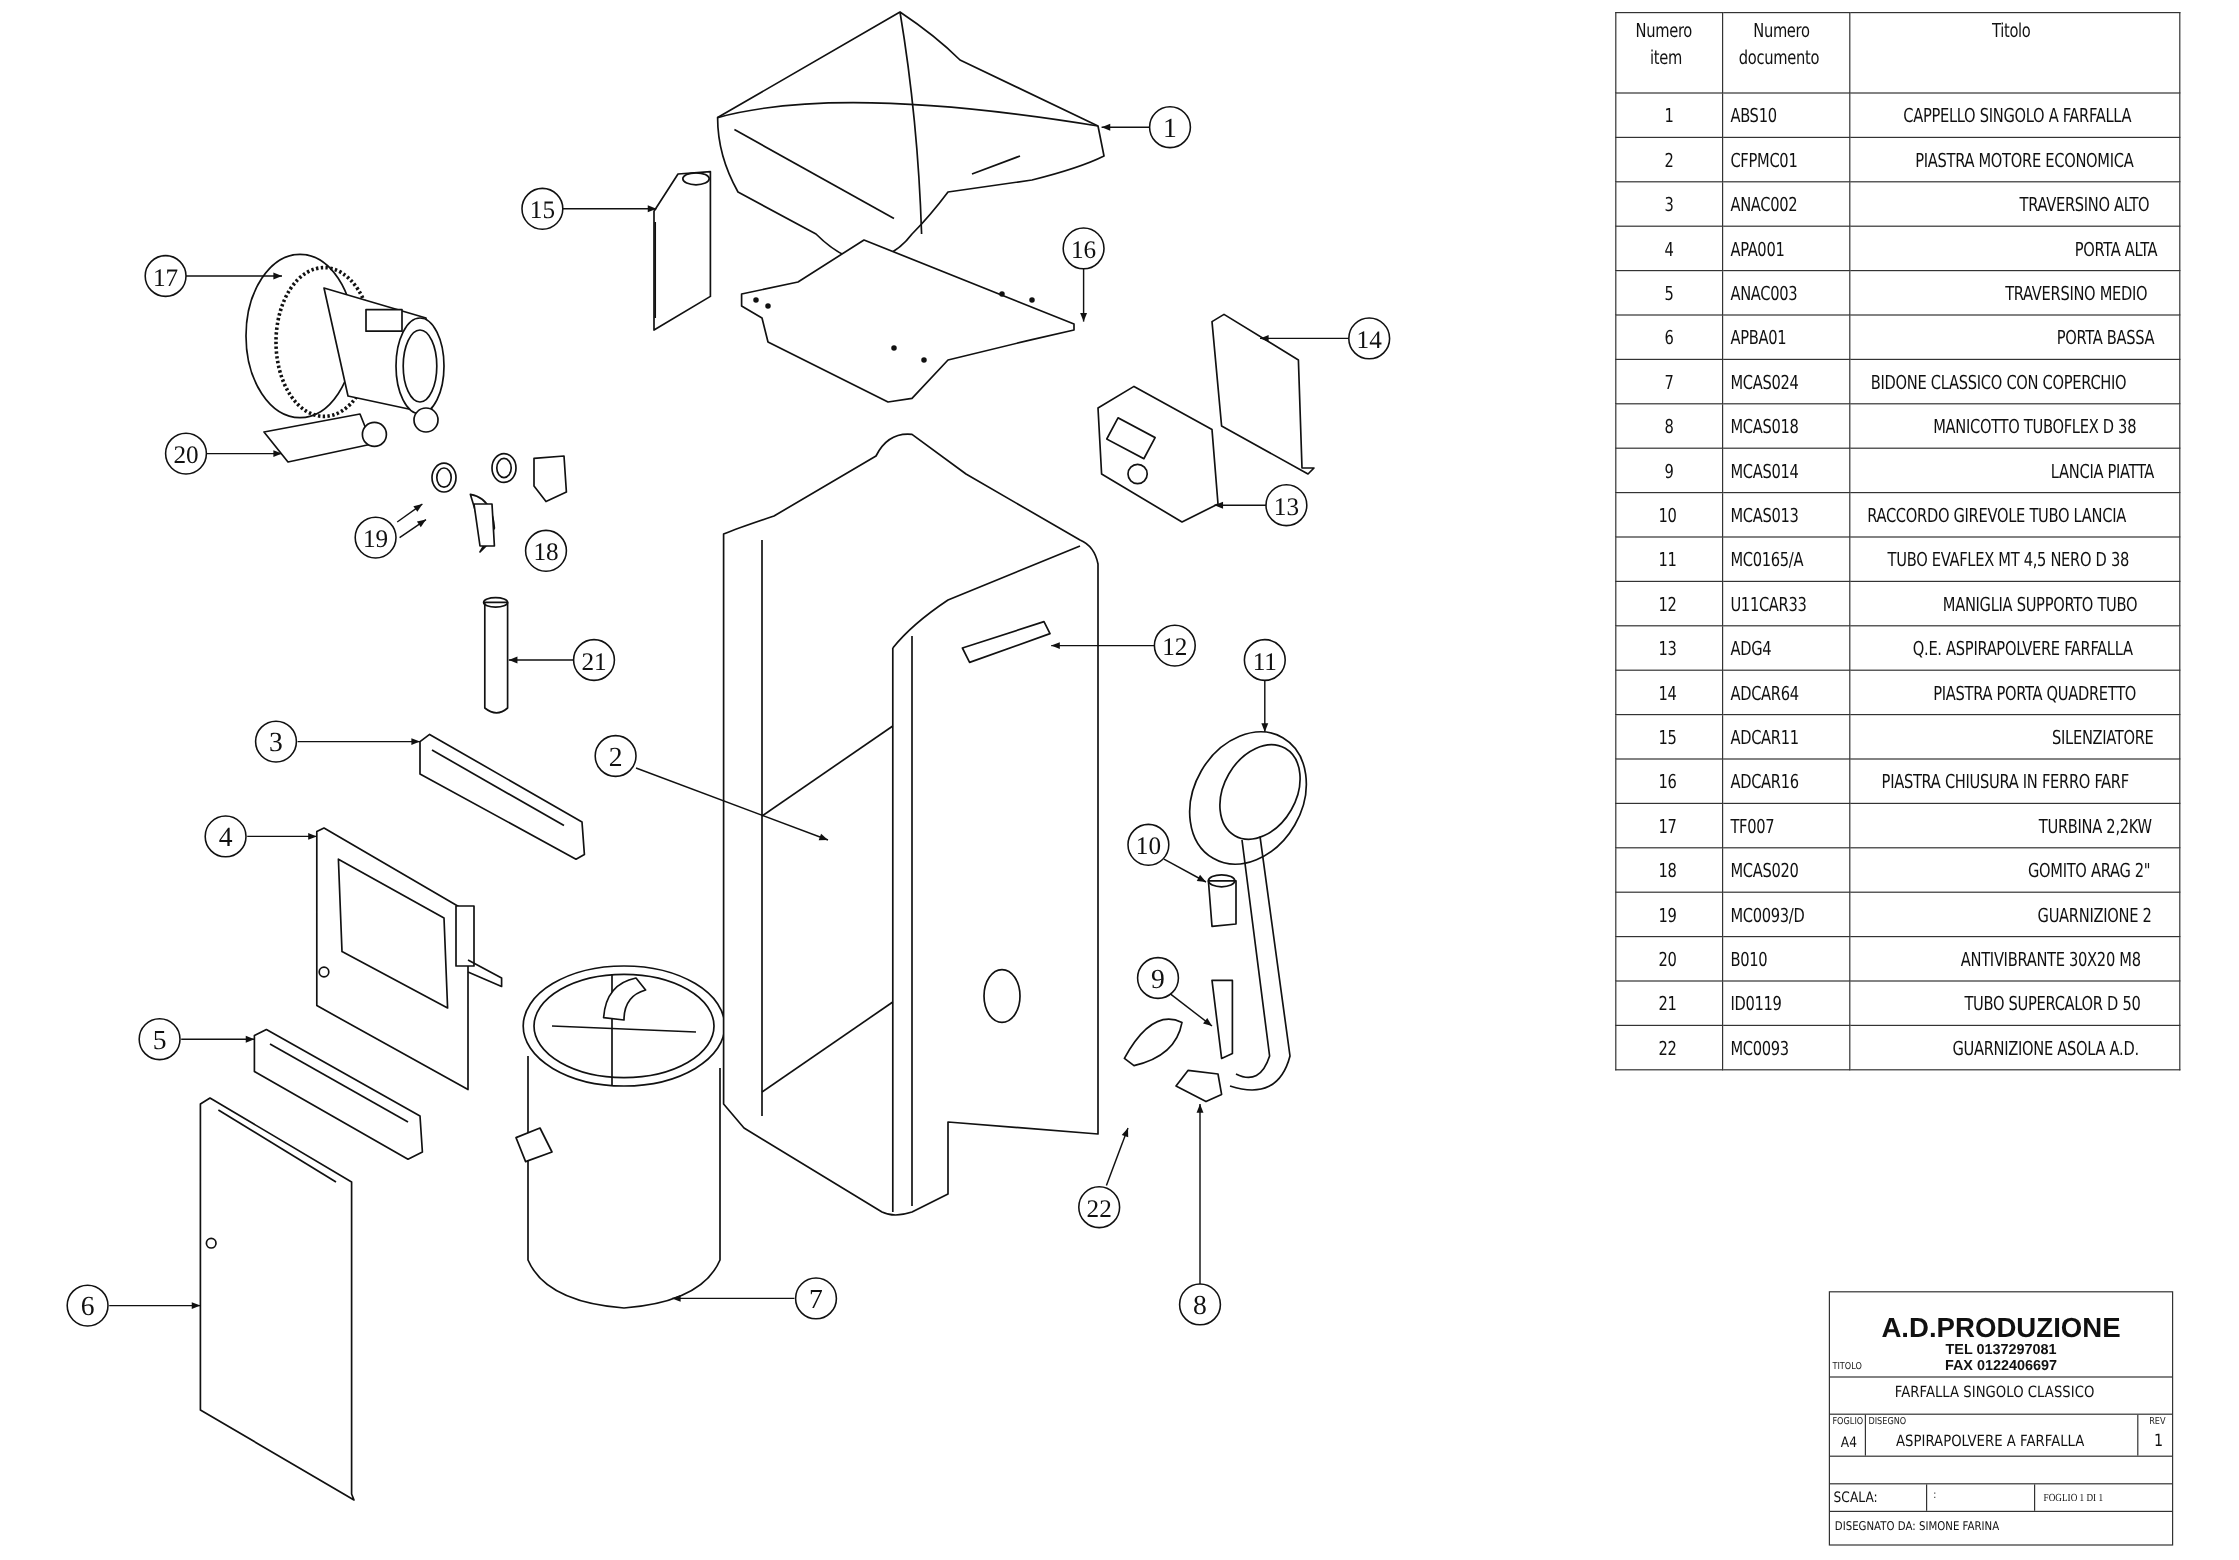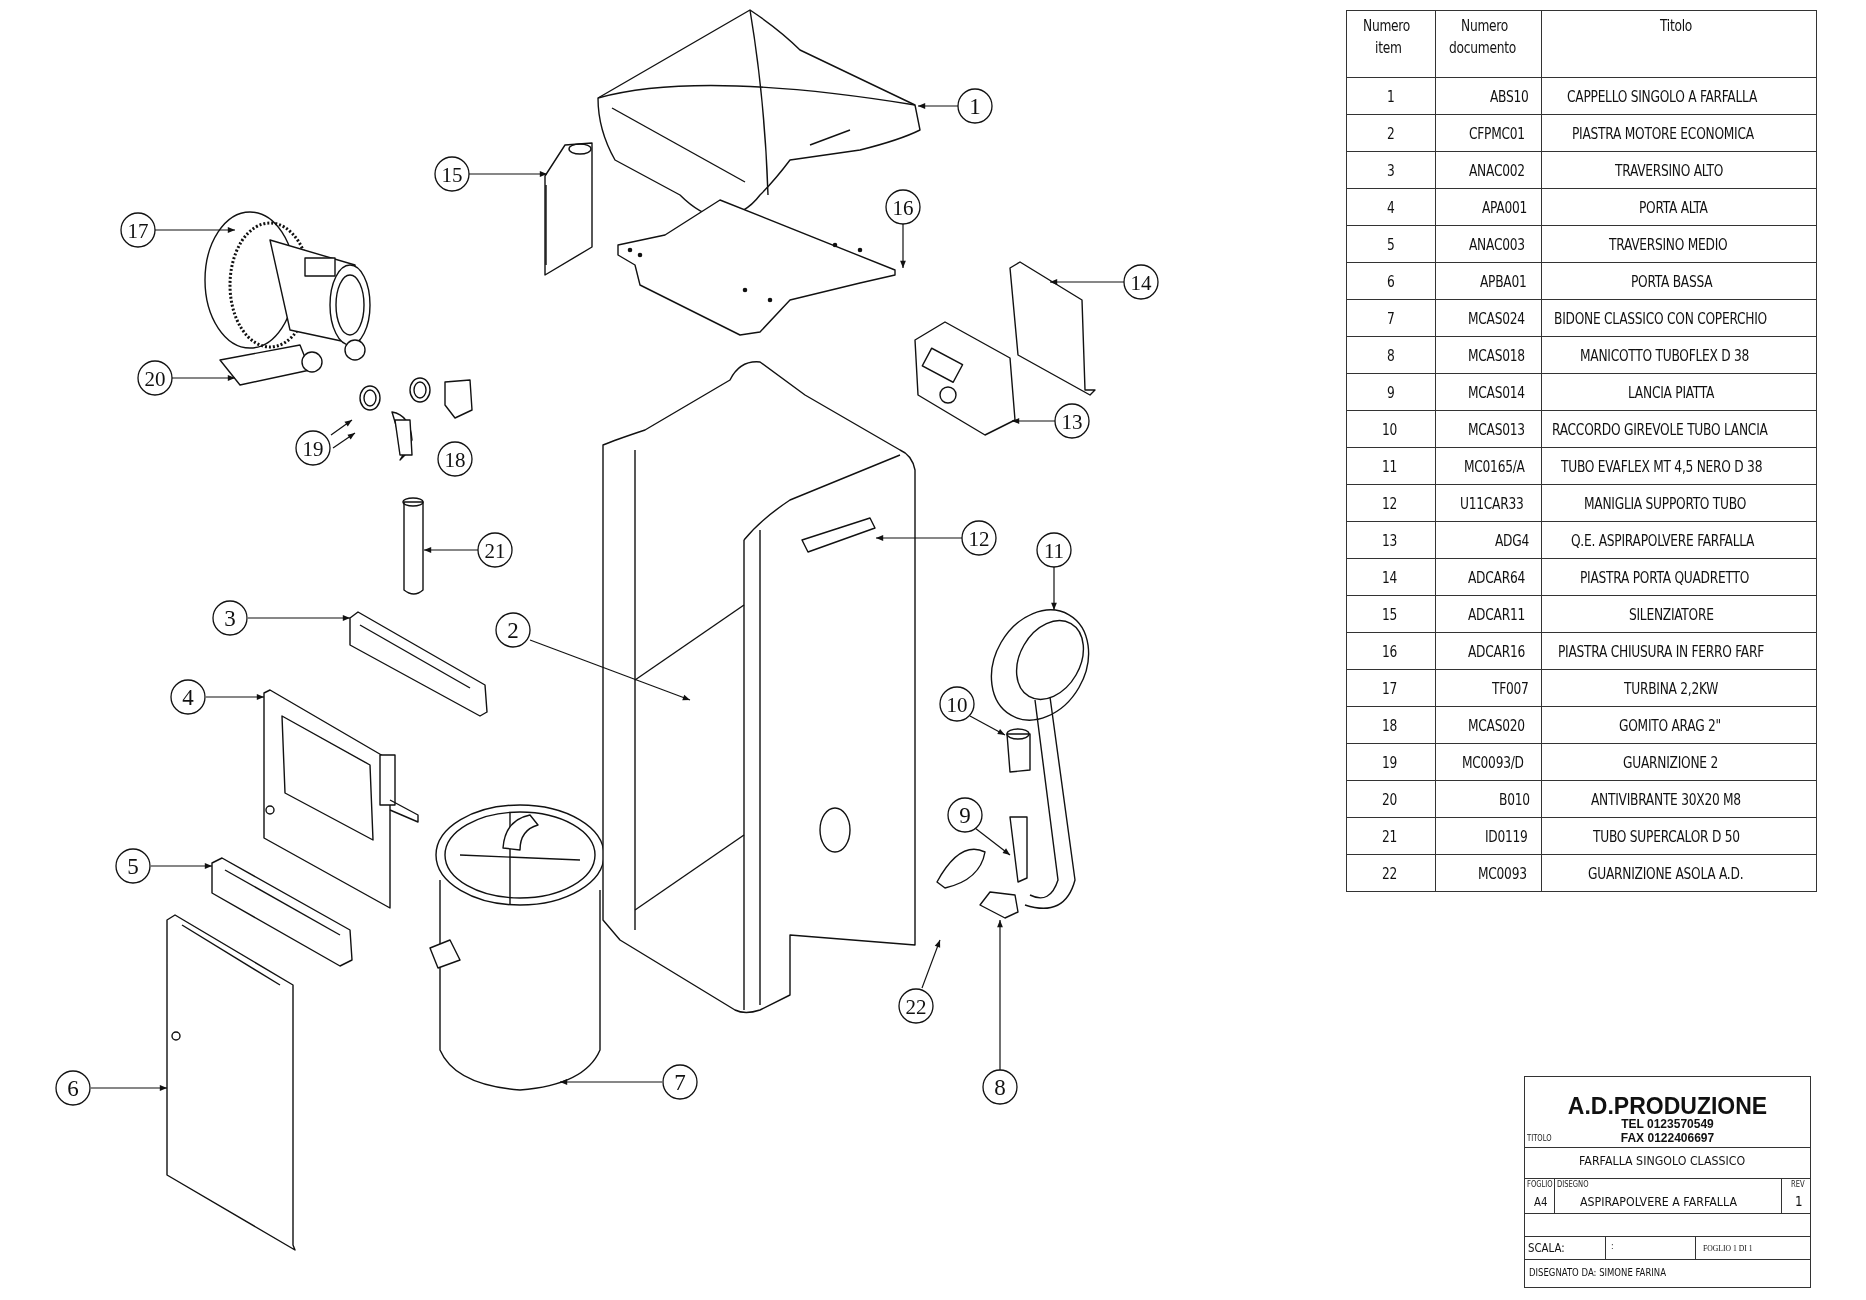--- a/index.html
+++ b/index.html
@@ -6,22 +6,22 @@
   body { width:1866px; height:1300px; position:relative; overflow:hidden; font-family:"DejaVu Sans", sans-serif; color:#111; }
   #drawing { position:absolute; left:0; top:0; width:1300px; height:1300px; }
   .callout-text { font-family:"Liberation Serif", serif; font-size:22px; }
 
   
   #bom { position:absolute; left:1346px; top:10px; border-collapse:collapse; font-family:"DejaVu Sans Condensed","DejaVu Sans", sans-serif; font-size:16px; }
   #bom th, #bom td { border:1.3px solid #333; padding:0 6px; font-weight:normal; }
   #bom th { height:62px; vertical-align:top; padding-top:4px; line-height:22px; text-align:center; }
   #bom td { height:36px; }
   #bom .c1 { width:76px; text-align:center; }
-  #bom .c2 { width:93px; text-align:right; }
-  #bom .c3 { width:262px; text-align:center; }
+  #bom .c2 { width:93px; text-align:left; }
+  #bom .c3 { width:262px; text-align:right; }
   #bom .c3h { text-align:center; }
   #bom td span, #bom th span { letter-spacing:-0.3px; transform:scaleX(0.85); display:inline-block; transform-origin:left center; }
 
   
   #titleblock { position:absolute; left:1524px; top:1076px; width:287px; height:212px; border:1.3px solid #333; box-sizing:border-box; font-family:"DejaVu Sans", sans-serif; }
   .tb-row { position:absolute; left:0; right:0; border-bottom:1.3px solid #333; box-sizing:border-box; }
   .tb-company { top:0; height:56px; text-align:center;margin-top:15px; }
   .tb-company .name { font-family:"Liberation Sans", sans-serif; font-weight:bold; font-size:23px; line-height:22px; margin-top:3px; }
   .tb-company .tel, .tb-company .fax { font-family:"Liberation Sans", sans-serif; font-weight:bold; font-size:12px; line-height:14px; }
   .tb-titolo { top:56px; height:46px; }
@@ -405,21 +405,21 @@
         <td class="c1"><span>22</span></td>
         <td class="c2"><span>MC0093</span></td>
         <td class="c3"><span>GUARNIZIONE ASOLA A.D.</span></td>
       </tr>
     </tbody>
 </table>
 
 <div id="titleblock">
   <div class="tb-row tb-company">
     <div class="name">A.D.PRODUZIONE</div>
-    <div class="tel">TEL 0123570549</div>
+    <div class="tel">TEL 0137297081</div>
     <div class="fax">FAX 0122406697</div>
   </div>
   <div class="tb-row tb-titolo">
     <span class="tiny">TITOLO</span>
     <span class="tb-val" style="left:54px; top:20px; font-size:13px;">FARFALLA SINGOLO CLASSICO</span>
   </div>
   <div class="tb-row tb-disegno">
     <span class="tiny">FOGLIO</span>
     <span class="tb-val" style="left:9px; top:16px;">A4</span>
     <div class="vsep" style="left:29px;"></div>

